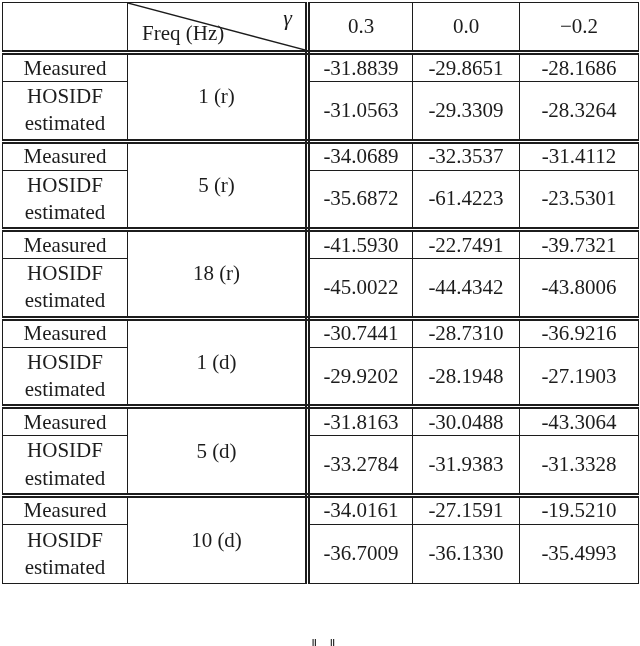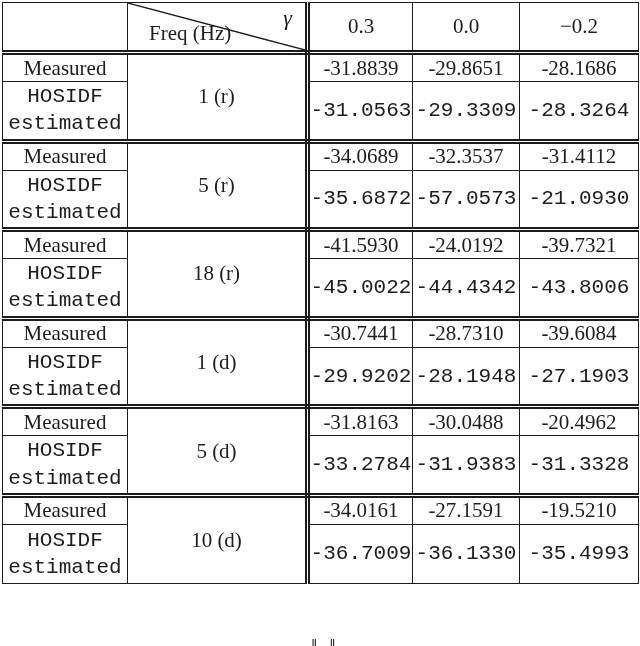--- a/index.html
+++ b/index.html
@@ -20,32 +20,32 @@
   }
   td {
     border: 1.5px solid #1c1c1c;
     text-align: center;
     vertical-align: middle;
     overflow: hidden;
   }
   tr.header-row { height: 50px; }
   tr.header-row td { border-bottom: 5px double #1c1c1c; }
   tr.row-measured { height: 29px; padding-left: 44px; }
-  tr.row-estimated { height: 59px; font-family: Liberation Mono, monospace; }
+  tr.row-estimated { height: 59px; }
   td.col2 { border-right: 5px double #1c1c1c; }
   td.freq-cell { border-right: 5px double #1c1c1c; border-bottom: 5px double #1c1c1c; margin-top: 44px; }
   tr.group-end td { border-bottom: 5px double #1c1c1c; }
   td.freq-last, tr.last-row td { border-bottom: 1.5px solid #1c1c1c; }
   .diag-cell { position: relative; padding: 0; }
   .diag-svg { position: absolute; left: 0; top: 0; width: 100%; height: 100%; display: block; }
   .gamma-label {
     position: absolute; top: 2px; right: 13px;
     font-style: italic; font-size: 22px;
   }
-  .freq-label { position: absolute; bottom: 4px; left: 21px; text-align: right; }
+  .freq-label { position: absolute; bottom: 4px; left: 14px; text-align: right; }
   .est-label { line-height: 1.3; padding: 1px 0; }
   .caption-fragment {
     position: absolute; left: 311px; top: 635px;
     font-size: 23px; word-spacing: 6px; white-space: pre;
   }
 </style>
 </head>
 <body>
 
 <div class="table-wrap">
@@ -100,68 +100,68 @@
       <td>-31.4112</td>
     </tr>
     <tr class="row-estimated group-end">
       <td>
         <div class="est-label">
           <div>HOSIDF</div>
           <div>estimated</div>
         </div>
       </td>
       <td>-35.6872</td>
-      <td>-57.0573</td>
-      <td>-21.0930</td>
+      <td>-61.4223</td>
+      <td>-23.5301</td>
     </tr>
 
     <tr class="row-measured">
       <td>Measured</td>
       <td class="freq-cell" rowspan="2">18 (r)</td>
       <td>-41.5930</td>
-      <td>-24.0192</td>
+      <td>-22.7491</td>
       <td>-39.7321</td>
     </tr>
     <tr class="row-estimated group-end">
       <td>
         <div class="est-label">
           <div>HOSIDF</div>
           <div>estimated</div>
         </div>
       </td>
       <td>-45.0022</td>
       <td>-44.4342</td>
       <td>-43.8006</td>
     </tr>
 
     <tr class="row-measured">
       <td>Measured</td>
       <td class="freq-cell" rowspan="2">1 (d)</td>
       <td>-30.7441</td>
       <td>-28.7310</td>
-      <td>-39.6084</td>
+      <td>-36.9216</td>
     </tr>
     <tr class="row-estimated group-end">
       <td>
         <div class="est-label">
           <div>HOSIDF</div>
           <div>estimated</div>
         </div>
       </td>
       <td>-29.9202</td>
       <td>-28.1948</td>
       <td>-27.1903</td>
     </tr>
 
     <tr class="row-measured">
       <td>Measured</td>
       <td class="freq-cell" rowspan="2">5 (d)</td>
       <td>-31.8163</td>
       <td>-30.0488</td>
-      <td>-20.4962</td>
+      <td>-43.3064</td>
     </tr>
     <tr class="row-estimated group-end">
       <td>
         <div class="est-label">
           <div>HOSIDF</div>
           <div>estimated</div>
         </div>
       </td>
       <td>-33.2784</td>
       <td>-31.9383</td>

